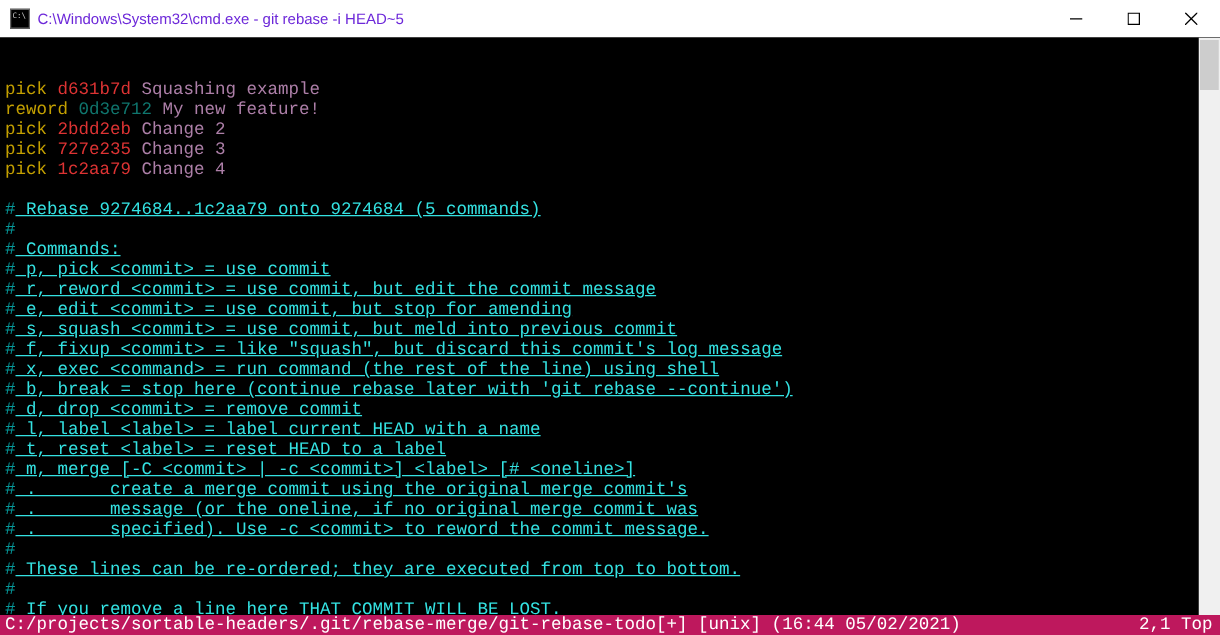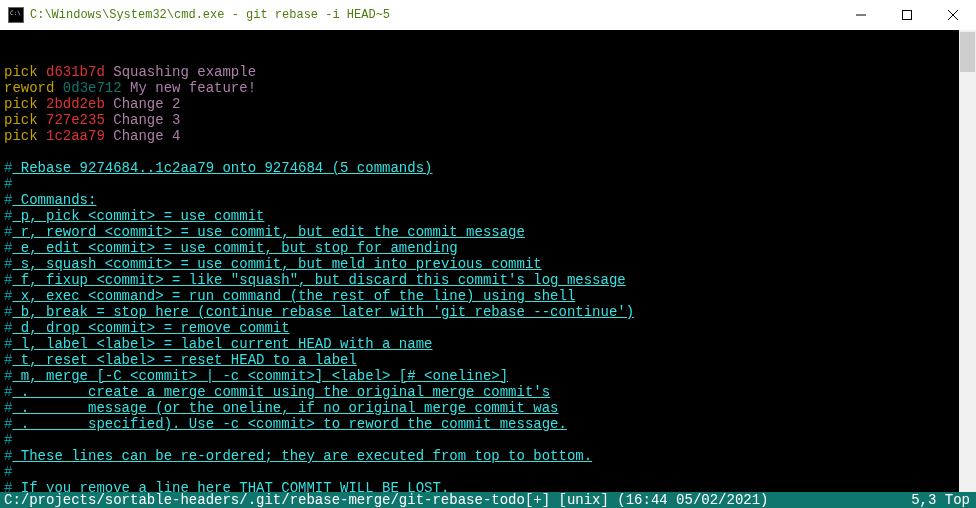--- a/index.html
+++ b/index.html
@@ -9,25 +9,25 @@
   background: #000;
   color: #fff;
   width: 976px;
   height: 508px;
   overflow: hidden;
   display: flex;
   flex-direction: column;
 }
 .titlebar {
   background: #fff;
-  color: #4d7c0f;
+  color: #6d28d9;
   height: 30px;
   display: flex;
   align-items: center;
-  font-family: Liberation Mono, monospace;
+  font-family: Liberation Sans, sans-serif;
   font-size: 12px;
   user-select: none;
 }
 .titlebar .icon {
   width: 16px; height: 16px;
   margin: 0 6px 0 8px;
   background: #000;
   position: relative;
   display: inline-block;
   border: 1px solid #666;
@@ -65,21 +65,21 @@
   background: #f0f0f0;
 }
 .scrollbar .thumb {
   position: absolute;
   left: 1px; right: 1px;
   top: 2px;
   height: 40px;
   background: #cdcdcd;
 }
 .statusbar {
-  background: #0f766e;
+  background: #be185d;
   color: #fff;
   height: 16px;
   line-height: 16px;
   padding-left: 4px;
   display: flex;
   align-items: flex-end;
 }
 .statusbar .left { flex: 0 0 auto; }
 .statusbar .spacer { flex: 1; }
 .statusbar .right { padding-right: 6px; }
@@ -119,14 +119,14 @@
 <div class="terminal">
   <div id="lines"><div><span class="c-cmd">pick</span> <span class="c-hash">d631b7d</span> <span class="c-msg">Squashing example</span></div><div><span class="c-cmd">reword</span> <span class="c-h2">0d3e712</span> <span class="c-msg">My new feature!</span></div><div><span class="c-cmd">pick</span> <span class="c-hash">2bdd2eb</span> <span class="c-msg">Change 2</span></div><div><span class="c-cmd">pick</span> <span class="c-hash">727e235</span> <span class="c-msg">Change 3</span></div><div><span class="c-cmd">pick</span> <span class="c-hash">1c2aa79</span> <span class="c-msg">Change 4</span></div><div>&nbsp;</div><div><span class="c-cmt">#</span><span class="c-cmtxt"> Rebase 9274684..1c2aa79 onto 9274684 (5 commands)</span></div><div><span class="c-cmt">#</span><span class="c-cmtxt"></span></div><div><span class="c-cmt">#</span><span class="c-cmtxt"> Commands:</span></div><div><span class="c-cmt">#</span><span class="c-cmtxt"> p, pick &lt;commit&gt; = use commit</span></div><div><span class="c-cmt">#</span><span class="c-cmtxt"> r, reword &lt;commit&gt; = use commit, but edit the commit message</span></div><div><span class="c-cmt">#</span><span class="c-cmtxt"> e, edit &lt;commit&gt; = use commit, but stop for amending</span></div><div><span class="c-cmt">#</span><span class="c-cmtxt"> s, squash &lt;commit&gt; = use commit, but meld into previous commit</span></div><div><span class="c-cmt">#</span><span class="c-cmtxt"> f, fixup &lt;commit&gt; = like "squash", but discard this commit's log message</span></div><div><span class="c-cmt">#</span><span class="c-cmtxt"> x, exec &lt;command&gt; = run command (the rest of the line) using shell</span></div><div><span class="c-cmt">#</span><span class="c-cmtxt"> b, break = stop here (continue rebase later with 'git rebase --continue')</span></div><div><span class="c-cmt">#</span><span class="c-cmtxt"> d, drop &lt;commit&gt; = remove commit</span></div><div><span class="c-cmt">#</span><span class="c-cmtxt"> l, label &lt;label&gt; = label current HEAD with a name</span></div><div><span class="c-cmt">#</span><span class="c-cmtxt"> t, reset &lt;label&gt; = reset HEAD to a label</span></div><div><span class="c-cmt">#</span><span class="c-cmtxt"> m, merge [-C &lt;commit&gt; | -c &lt;commit&gt;] &lt;label&gt; [# &lt;oneline&gt;]</span></div><div><span class="c-cmt">#</span><span class="c-cmtxt"> .       create a merge commit using the original merge commit's</span></div><div><span class="c-cmt">#</span><span class="c-cmtxt"> .       message (or the oneline, if no original merge commit was</span></div><div><span class="c-cmt">#</span><span class="c-cmtxt"> .       specified). Use -c &lt;commit&gt; to reword the commit message.</span></div><div><span class="c-cmt">#</span><span class="c-cmtxt"></span></div><div><span class="c-cmt">#</span><span class="c-cmtxt"> These lines can be re-ordered; they are executed from top to bottom.</span></div><div><span class="c-cmt">#</span><span class="c-cmtxt"></span></div><div><span class="c-cmt">#</span><span class="c-cmtxt"> If you remove a line here THAT COMMIT WILL BE LOST.</span></div></div>
   <div class="scrollbar">
     <div class="thumb"></div>
   </div>
 </div>
 
 <div class="statusbar">
   <span class="left">C:/projects/sortable-headers/.git/rebase-merge/git-rebase-todo[+] [unix] (16:44 05/02/2021)</span>
   <span class="spacer"></span>
-  <span class="right">5,3 Top</span>
+  <span class="right">2,1 Top</span>
 </div>
 
 </body></html>

